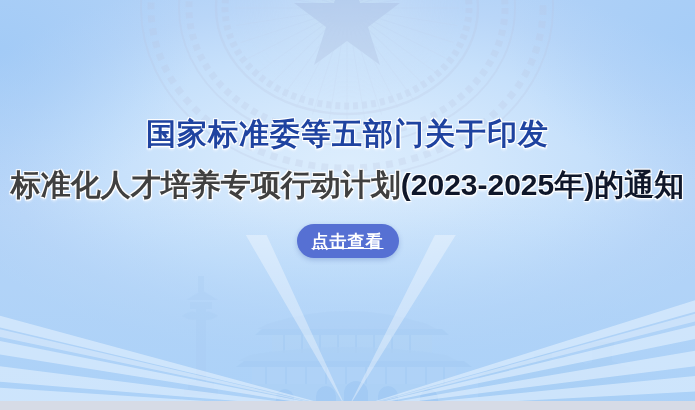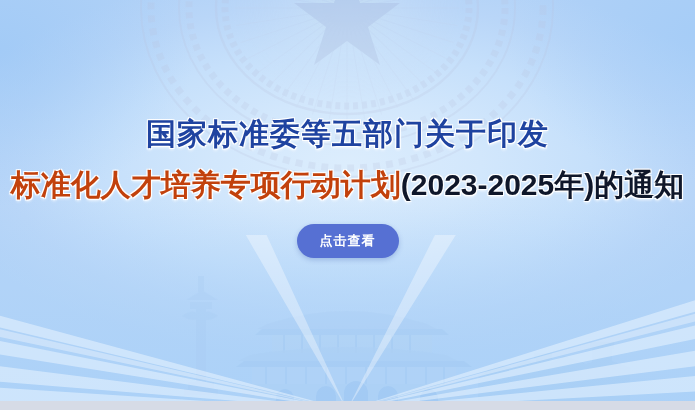--- a/index.html
+++ b/index.html
@@ -118,37 +118,38 @@
     letter-spacing: 0px;
     line-height: 1;
     white-space: nowrap;
     text-shadow:
        1px 1px 0 rgba(255,255,255,0.95),
       -1px 1px 0 rgba(255,255,255,0.95),
        1px -1px 0 rgba(255,255,255,0.95),
       -1px -1px 0 rgba(255,255,255,0.95),
        0 2px 3px rgba(255,255,255,0.8);
   }
-  .seg-red  { color: #c2410c; }
+  .seg-red  { color: #404040; }
   .seg-blue { color: #0f172a; }
 
   .cta-button {
     margin-top: 24px;
     width: 102px;
     height: 34px;
     border: none;
     border-radius: 17px;
     background: #5670d3;
     color: #ffffff;
-    font-size: 13px;
+    font-size: 17px;
     font-weight: bold;
     letter-spacing: 1px;
     font-family: "Liberation Sans", "DejaVu Sans", sans-serif;
     cursor: pointer;
     box-shadow: 0 2px 5px rgba(40,70,160,0.25);
+    text-decoration: underline;
   }
 </style>
 </head>
 <body>
 
 <div class="banner">
 
   <div class="bg-base"></div>
   <div class="bg-corner-left"></div>
   <div class="bg-corner-right"></div>

